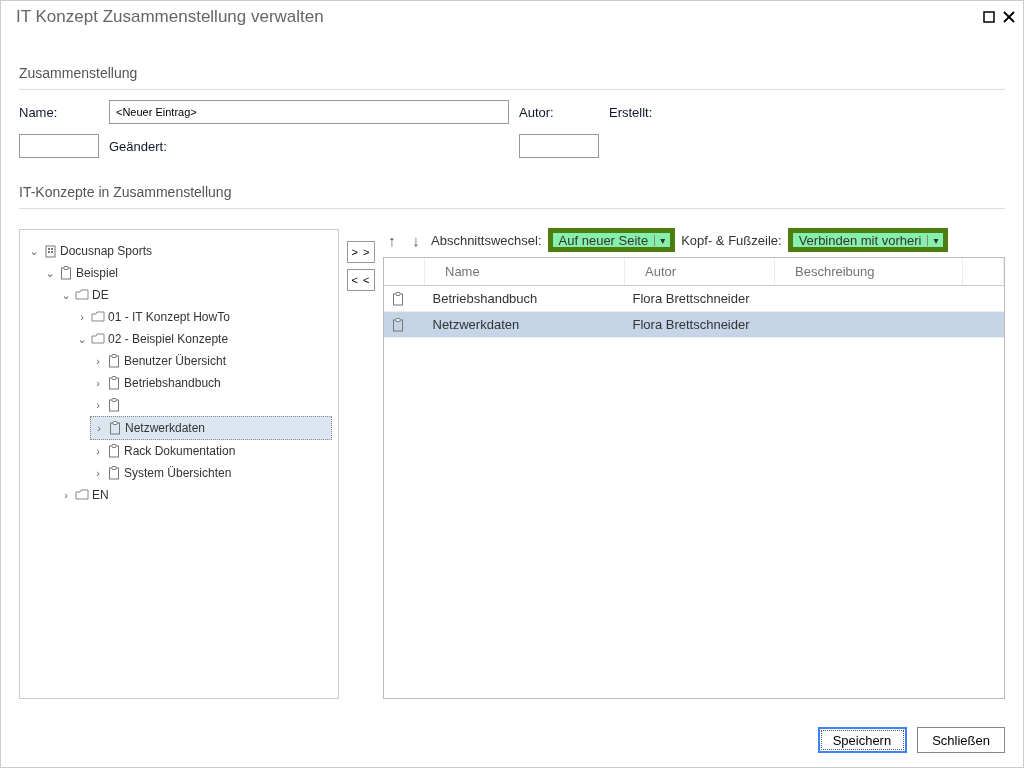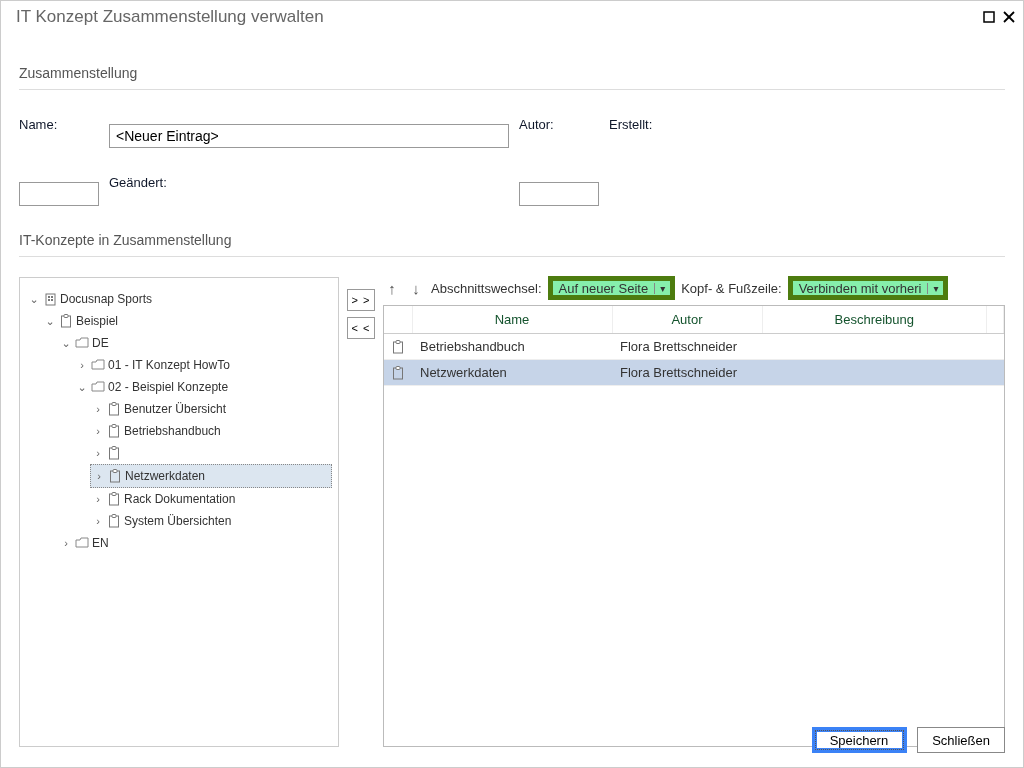--- a/index.html
+++ b/index.html
@@ -5,21 +5,21 @@
 * { box-sizing: border-box; margin: 0; padding: 0; font-family: "Segoe UI", Tahoma, sans-serif; }
 body { width: 1024px; height: 768px; background: #fff; color: #333; font-size: 13px; position: relative; border: 1px solid #ccc; }
 .titlebar { height: 32px; display: flex; align-items: center; padding: 0 8px; }
 .window-title { font-size: 17px; color: #666; flex: 1; padding-left: 7px; }
 .titlebar-icons { display: flex; gap: 8px; }
 .titlebar-icons span { cursor: pointer; font-size: 14px; color: #000; }
 .section-label { font-size: 14px; color: #555; padding: 2px 18px 4px 18px; }
 .divider { border-top: 1px solid #ddd; margin: 4px 18px 10px 18px; }
 .form-grid { display: grid; grid-template-columns: 80px 400px 80px 400px; gap: 10px 10px; padding: 0 18px 10px 18px; align-items: center; }
 .form-label { color: #0f172a; font-size: 13px; }
-.form-input { height: 24px; border: 1px solid #999; padding: 2px 6px; font-size: 14px; width: 100%; background: #fff; margin-top: 24px; }
+.form-input { height: 24px; border: 1px solid #999; padding: 2px 6px; font-size: 11px; width: 100%; background: #fff; }
 .main-area { display: flex; padding: 10px 18px 0 18px; gap: 8px; height: 480px; }
 .tree-panel { width: 320px; border: 1px solid #ccc; padding: 10px 6px; overflow: auto; background: #fff; }
 .tree ul { list-style: none; padding-left: 16px; }
 .tree > ul { padding-left: 0; }
 .tree li { white-space: nowrap; line-height: 22px; }
 .tree-row { display: flex; align-items: center; gap: 3px; cursor: pointer; padding: 0 2px; }
 .tree-row.selected { background: #dce6f0; border: 1px dotted #888; }
 .expander { width: 12px; display: inline-flex; justify-content: center; color: #666; font-size: 11px; }
 .ticon { width: 14px; height: 14px; display: inline-flex; align-items: center; justify-content: center; }
 .tbl-label { font-size: 12px; color: #333; }
@@ -27,27 +27,27 @@
 .transfer-btns button { width: 28px; height: 22px; border: 1px solid #999; background: #fff; font-size: 11px; cursor: pointer; letter-spacing: 1px; }
 .right-panel { flex: 1; display: flex; flex-direction: column; }
 .right-toolbar { display: flex; align-items: center; gap: 6px; padding-bottom: 6px; height: 28px; }
 .arrow-btn { width: 18px; height: 18px; display: inline-flex; align-items: center; justify-content: center; cursor: pointer; color: #555; font-size: 15px; }
 .toolbar-label { font-size: 13px; color: #333; }
 .combo { display: flex; align-items: center; border: 5px solid #4d7c0f; height: 24px; background: #86efac; }
 .combo-text { padding: 0 6px; font-size: 13px; min-width: 100px; }
 .combo-btn { border-left: 1px solid #888; width: 16px; text-align: center; font-size: 10px; color: #333; cursor: pointer; }
 .grid { flex: 1; border: 1px solid #bbb; background: #fff; overflow: auto; }
 .grid table { width: 100%; border-collapse: collapse; }
-.grid th { text-align: center; font-weight: normal; color: #14532d; font-size: 13px; padding: 6px 8px; border-bottom: 1px solid #ccc; border-right: 1px solid #eee; background: #fff; }
+.grid th { text-align: left; font-weight: normal; color: #737373; font-size: 13px; padding: 6px 20px; border-bottom: 1px solid #ccc; border-right: 1px solid #eee; background: #fff; }
 .grid td { padding: 5px 8px; border-bottom: 1px solid #eee; font-size: 13px; }
 .grid tr.selected td { background: #c6d4e8; }
 .iconcell { width: 28px; text-align: center; }
 .footer { position: absolute; bottom: 14px; right: 18px; display: flex; gap: 10px; }
 .footer button { height: 26px; padding: 0 14px; border: 1px solid #888; background: #fff; font-size: 13px; cursor: pointer; }
-.footer button.primary { border: 5px solid #3b82f6; outline: 1px dotted #555; outline-offset: -4px; padding-left: 13px; }
+.footer button.primary { border: 2px solid #3b82f6; outline: 1px dotted #555; outline-offset: -4px; padding-left: 13px; }
 svg { display: block; }
 .body-top-space { height: 30px; }
 </style>
 </head>
 <body>
 
 <div class="titlebar">
   <div class="window-title">IT Konzept Zusammenstellung verwalten</div>
   <div class="titlebar-icons">
     <span>

